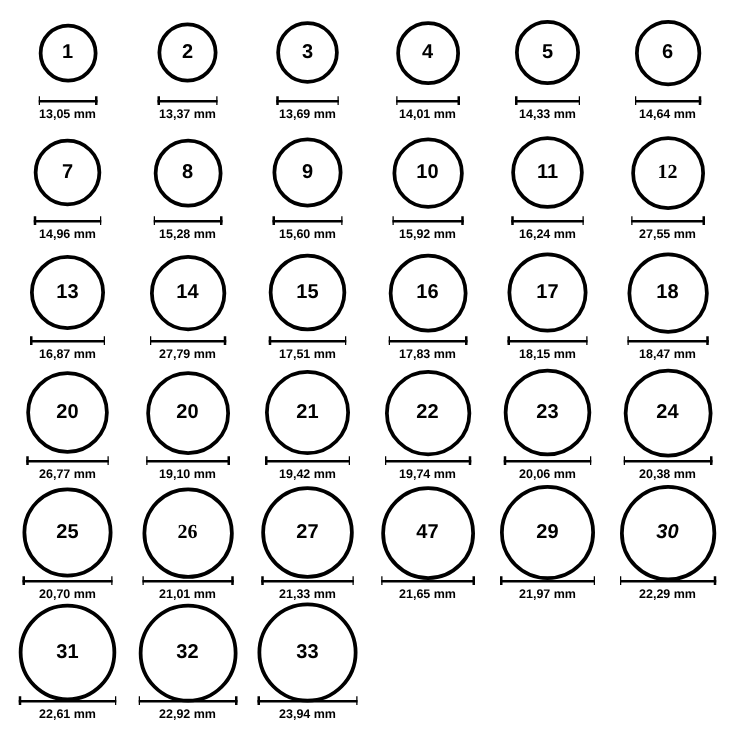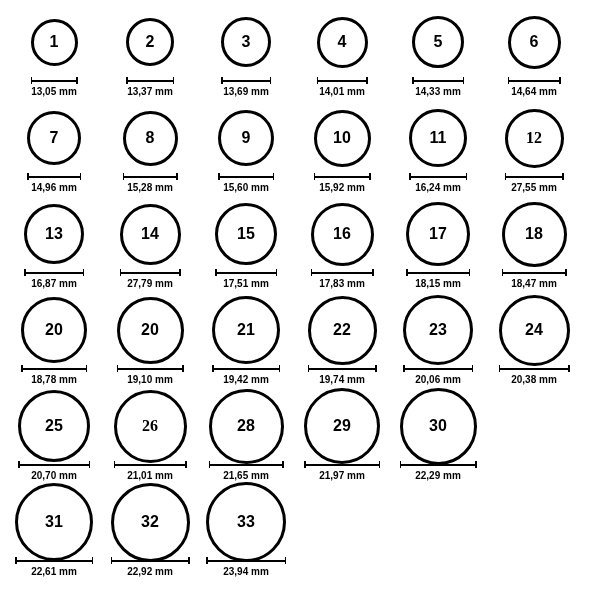--- a/index.html
+++ b/index.html
@@ -345,21 +345,21 @@
       <div class="ring-cell">
         <div class="ring-circle-wrap">
           <div class="ring-circle" style="width: 66px; height: 66px;">
             <span class="ring-number">20</span>
           </div>
         </div>
         <div class="ring-dim">
           <div class="dim-bar" style="width: 66px;">
             <div class="dim-line"></div>
           </div>
-          <div class="ring-mm">18,78 mm</div>
+          <div class="ring-mm">26,77 mm</div>
         </div>
       </div>
       <div class="ring-cell">
         <div class="ring-circle-wrap">
           <div class="ring-circle" style="width: 67px; height: 67px;">
             <span class="ring-number">20</span>
           </div>
         </div>
         <div class="ring-dim">
           <div class="dim-bar" style="width: 67px;">
@@ -443,22 +443,35 @@
         </div>
         <div class="ring-dim">
           <div class="dim-bar" style="width: 73px;">
             <div class="dim-line"></div>
           </div>
           <div class="ring-mm">21,01 mm</div>
         </div>
       </div>
       <div class="ring-cell">
         <div class="ring-circle-wrap">
+          <div class="ring-circle" style="width: 74px; height: 74px;">
+            <span class="ring-number">27</span>
+          </div>
+        </div>
+        <div class="ring-dim">
+          <div class="dim-bar" style="width: 74px;">
+            <div class="dim-line"></div>
+          </div>
+          <div class="ring-mm">21,33 mm</div>
+        </div>
+      </div>
+      <div class="ring-cell">
+        <div class="ring-circle-wrap">
           <div class="ring-circle" style="width: 75px; height: 75px;">
-            <span class="ring-number">28</span>
+            <span class="ring-number">47</span>
           </div>
         </div>
         <div class="ring-dim">
           <div class="dim-bar" style="width: 75px;">
             <div class="dim-line"></div>
           </div>
           <div class="ring-mm">21,65 mm</div>
         </div>
       </div>
       <div class="ring-cell">
@@ -469,21 +482,21 @@
         </div>
         <div class="ring-dim">
           <div class="dim-bar" style="width: 76px;">
             <div class="dim-line"></div>
           </div>
           <div class="ring-mm">21,97 mm</div>
         </div>
       </div>
       <div class="ring-cell">
         <div class="ring-circle-wrap">
-          <div class="ring-circle" style="width: 77px; height: 77px;">
+          <div class="ring-circle" style="width: 77px; height: 77px; font-style: italic;">
             <span class="ring-number">30</span>
           </div>
         </div>
         <div class="ring-dim">
           <div class="dim-bar" style="width: 77px;">
             <div class="dim-line"></div>
           </div>
           <div class="ring-mm">22,29 mm</div>
         </div>
       </div>

